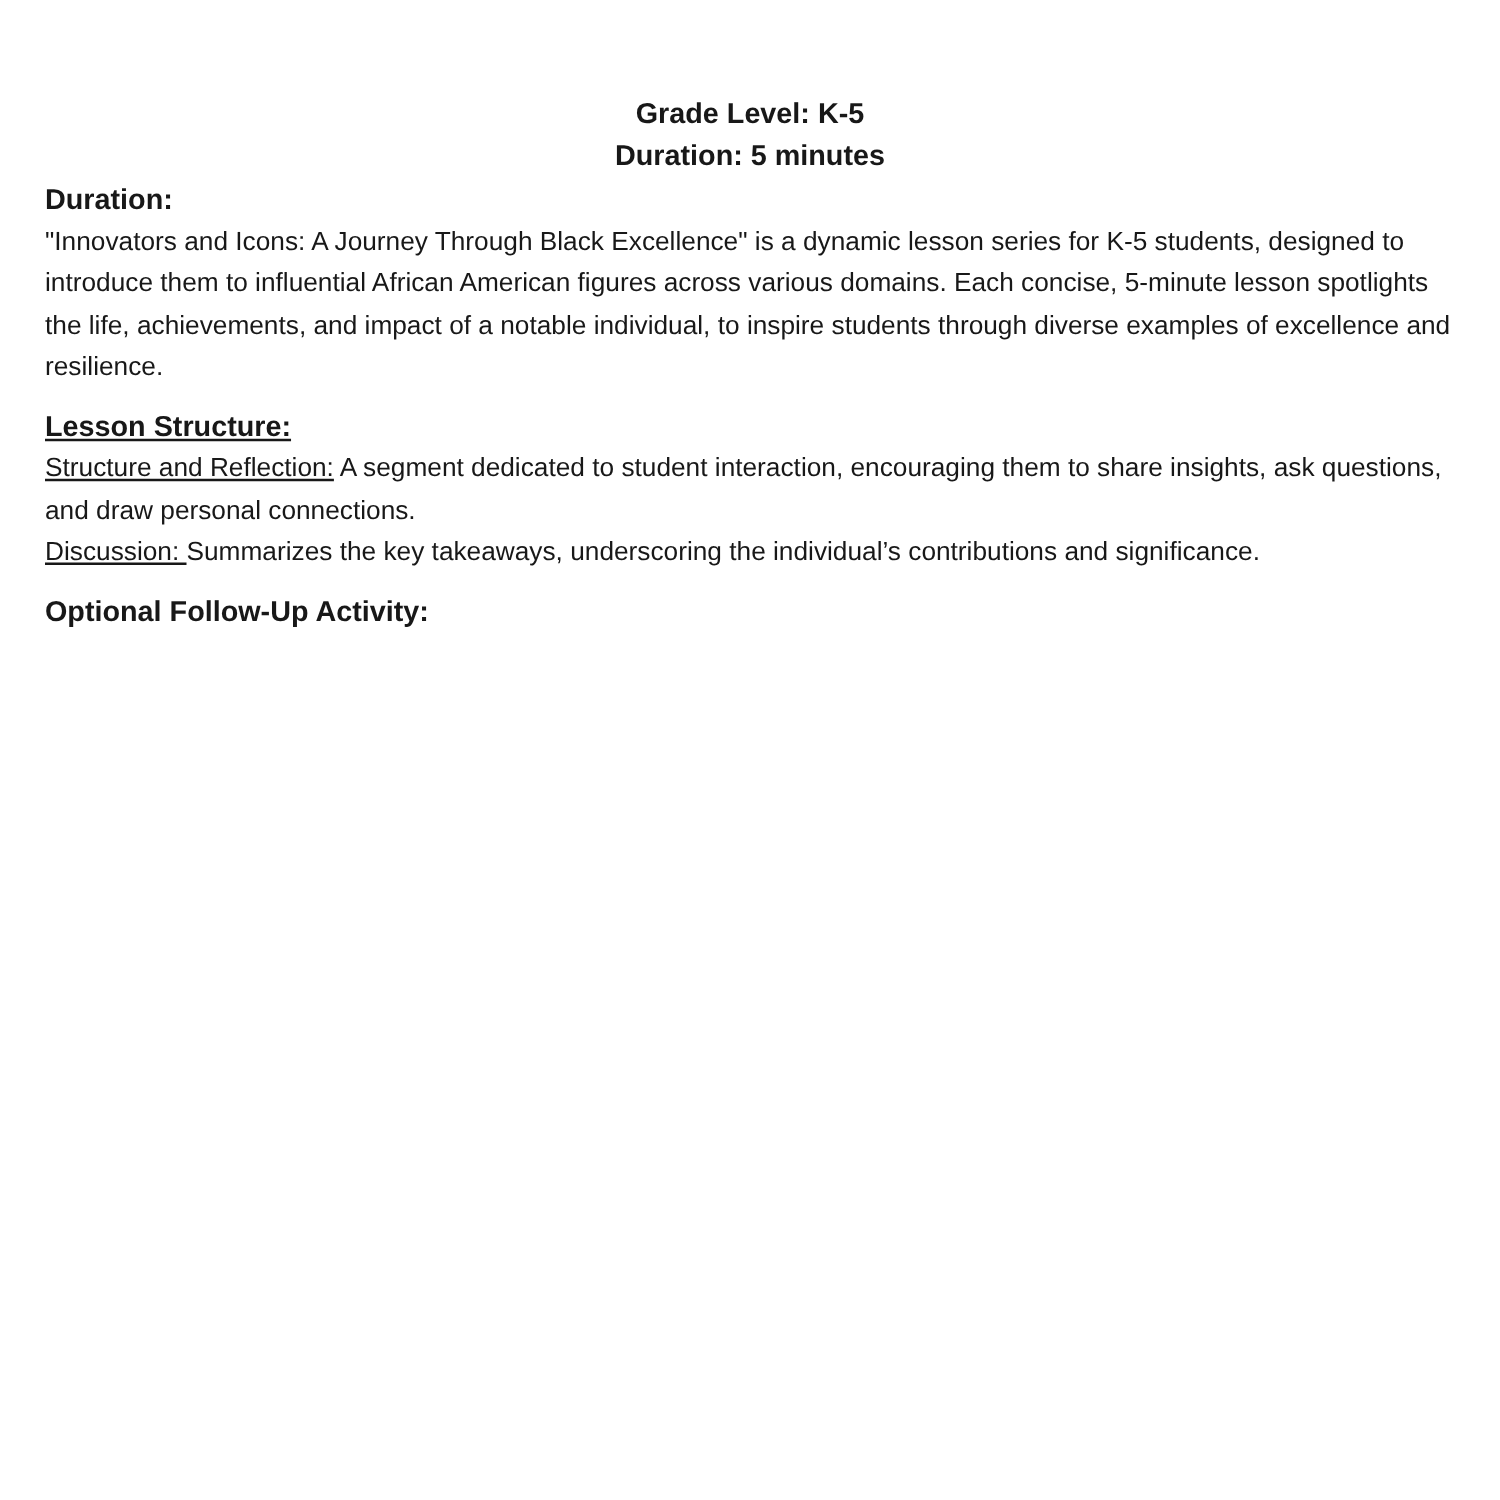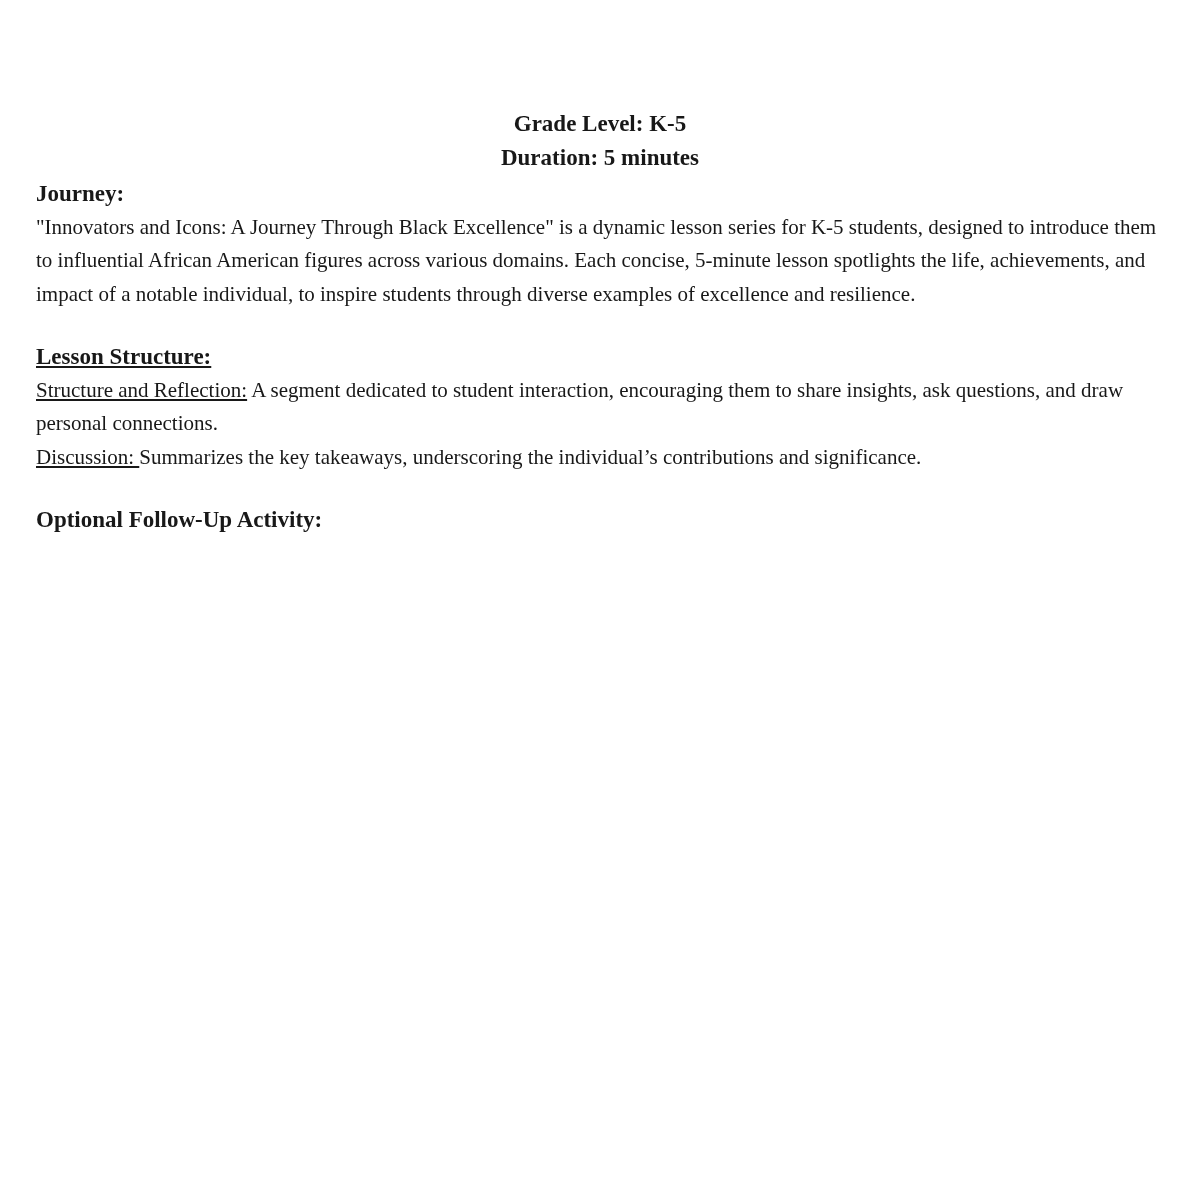--- a/index.html
+++ b/index.html
@@ -7,23 +7,23 @@
     padding: 0;
     width: 1200px;
     height: 1200px;
     background: #ffffff;
     overflow: hidden;
   }
   .page {
     box-sizing: border-box;
     width: 1200px;
     height: 1200px;
-    padding: 107px 36px 0 36px;
+    padding: 73px 36px 0 36px;
     color: #181818;
-    font-family: Liberation Serif, serif;
+    font-family: Liberation Sans, sans-serif;
     font-size: 21px;
     line-height: 33.5px;
   }
   .doc-header {
     text-align: center;
     font-weight: bold;
     font-size: 23px;
     line-height: 34px;
     margin-bottom: 2px;
   }
@@ -32,35 +32,35 @@
     font-size: 23px;
     line-height: 33.5px;
   }
   .underline {
     text-decoration: underline;
   }
   p.body {
     margin: 0;
   }
   .mt {
-    margin-top: 29px;
+    margin-top: 14px;
   }
 </style>
 </head>
 <body>
 
 <div class="page">
 
   <div class="doc-header">
     <div>Grade Level: K-5</div>
     <div>Duration: 5 minutes</div>
   </div>
 
   <div class="section">
-    <div class="heading">Journey:</div>
+    <div class="heading">Duration:</div>
     <p class="body">"Innovators and Icons: A Journey Through Black Excellence" is a dynamic lesson series for K-5 students, designed to introduce them to influential African American figures across various domains. Each concise, 5-minute lesson spotlights the life, achievements, and impact of a notable individual, to inspire students through diverse examples of excellence and resilience.</p>
   </div>
 
   <div class="section mt">
     <div class="heading underline">Lesson Structure:</div>
     <p class="body"><span class="underline">Structure and Reflection:</span><span> A segment dedicated to student interaction, encouraging them to share insights, ask questions, and draw personal connections.</span></p>
     <p class="body"><span class="underline">Discussion: </span><span>Summarizes the key takeaways, underscoring the individual’s contributions and significance.</span></p>
   </div>
 
   <div class="section mt">

